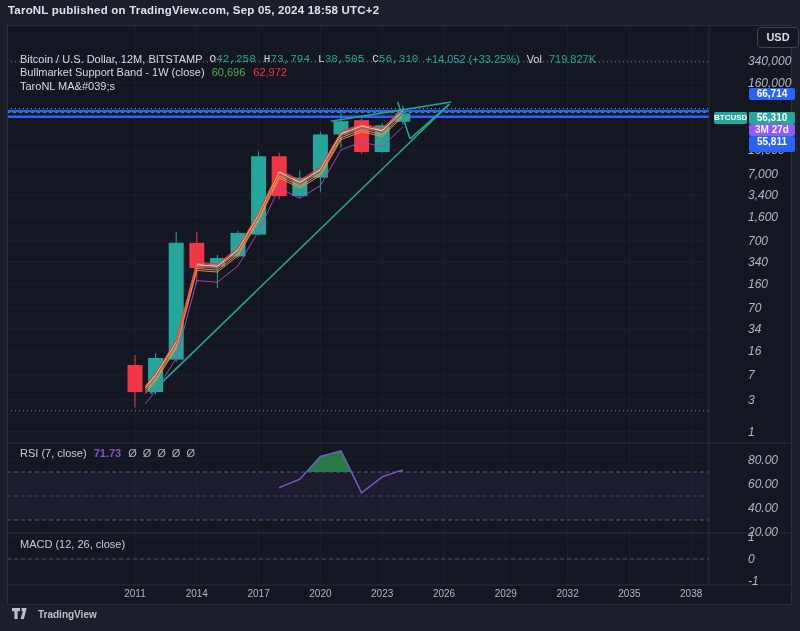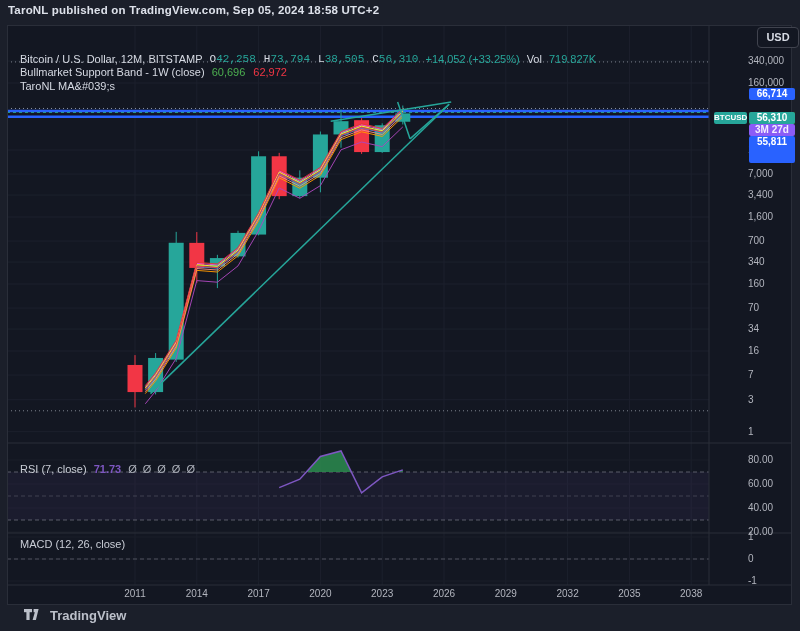--- a/index.html
+++ b/index.html
@@ -8,37 +8,37 @@
   .top-note{position:absolute;left:8px;top:4px;font-size:11.5px;font-weight:bold;color:#dde1ea;letter-spacing:.2px;}
   .chart{position:absolute;left:7px;top:25px;width:785px;height:580px;background:#131722;}
   svg.canvas{position:absolute;left:0;top:0;}
   .legend{position:absolute;left:13px;top:27px;z-index:5;}
   .lrow{display:flex;align-items:center;gap:7px;height:13.5px;font-size:11px;white-space:nowrap;cursor:default;}
   .lt{color:#d6dae3;}
   .lvals{display:flex;gap:8px;}
   .lvals .pair{color:#d6dae3;font-family:Liberation Mono, monospace;}
   .grn{color:#26a69a;}
   .teal{color:#26a69a;}
-  .tick{position:absolute;font-size:10px;color:#b2b5be;line-height:12px;}
+  .tick{position:absolute;font-size:12px;color:#b2b5be;line-height:12px;font-style:italic;}
   .ttick{position:absolute;font-size:10px;color:#b2b5be;width:34px;text-align:center;top:563px;}
   .badge{position:absolute;left:742px;width:46px;border-radius:2px;color:#fff;font-size:10px;font-weight:bold;
          text-align:center;z-index:6;}
   .sym-badge{position:absolute;left:707px;width:33px;height:12px;line-height:12px;border-radius:2px;background:#26a69a;
          color:#fff;font-size:8px;font-weight:bold;text-align:center;z-index:6;}
   .usd-btn{position:absolute;left:750px;top:2px;width:40px;height:19px;line-height:18px;border:1px solid #40434e;
          border-radius:4px;background:#131722;color:#d6dae3;font-size:11px;font-weight:bold;text-align:center;
          z-index:7;cursor:pointer;}
   .rsi-legend,.macd-legend{position:absolute;left:13px;display:flex;gap:7px;align-items:center;
          font-size:11px;color:#c9cdd6;z-index:5;white-space:nowrap;}
-  .rsi-legend{top:422px;margin-top:16px;}
+  .rsi-legend{top:422px;}
   .macd-legend{top:513px;}
   .rsi-val{font-weight:bold;}
   .rsi-extras{display:flex;gap:6px;color:#aeb2bc;}
-  .footer{position:absolute;left:24px;top:608px;display:flex;align-items:center;gap:7px;color:#bcc0ca;
-          font-size:13px;font-weight:bold;}
+  .footer{position:absolute;left:12px;top:608px;display:flex;align-items:center;gap:7px;color:#bcc0ca;
+          font-size:10px;font-weight:bold;}
 </style>
 </head>
 <body>
 
 <div class="stage">
   <div class="top-note">TaroNL published on TradingView.com, Sep 05, 2024 18:58 UTC+2</div>
 
   <div class="chart">
     <svg class="canvas" id="chart-svg" width="785" height="580">
         <rect x="0" y="0" width="785" height="580" fill="#131722"></rect>
@@ -220,21 +220,21 @@
         <div class="tick" style="left: 741px; top: 453px;">60.00</div>
         <div class="tick" style="left: 741px; top: 477px;">40.00</div>
         <div class="tick" style="left: 741px; top: 501px;">20.00</div>
         <div class="tick" style="left: 741px; top: 506px;">1</div>
         <div class="tick" style="left: 741px; top: 528px;">0</div>
         <div class="tick" style="left: 741px; top: 550px;">-1</div>
         <div class="badge" style="top: 62.5px; height: 12px; line-height: 12px; background: rgb(41, 98, 255);">66,714</div>
         <div class="badge" style="top: 87px; height: 12px; line-height: 12px; background: #4d7c0f;">60,901</div>
         <div class="badge" style="top: 87px; height: 12px; line-height: 12px; background: rgb(38, 166, 154);">56,310</div>
         <div class="badge" style="top: 99px; height: 12px; line-height: 12px; background: #8b5cf6; font-size: 10px; font-weight: bold; color: rgba(255, 255, 255, 0.9);">3M 27d</div>
-        <div class="badge" style="top: 110.5px; height: 27px; line-height: 12px; background: rgb(41, 98, 255);">55,811</div>
+        <div class="badge" style="top: 110.5px; height: 16px; line-height: 12px; background: rgb(41, 98, 255);">55,811</div>
         <div class="sym-badge" style="top: 87px;">BTCUSD</div>
       </div>
     <div id="time-layer">
         <div class="ttick" style="left: 111px;">2011</div>
         <div class="ttick" style="left: 172.8px;">2014</div>
         <div class="ttick" style="left: 234.6px;">2017</div>
         <div class="ttick" style="left: 296.4px;">2020</div>
         <div class="ttick" style="left: 358.2px;">2023</div>
         <div class="ttick" style="left: 420px;">2026</div>
         <div class="ttick" style="left: 481.8px;">2029</div>

